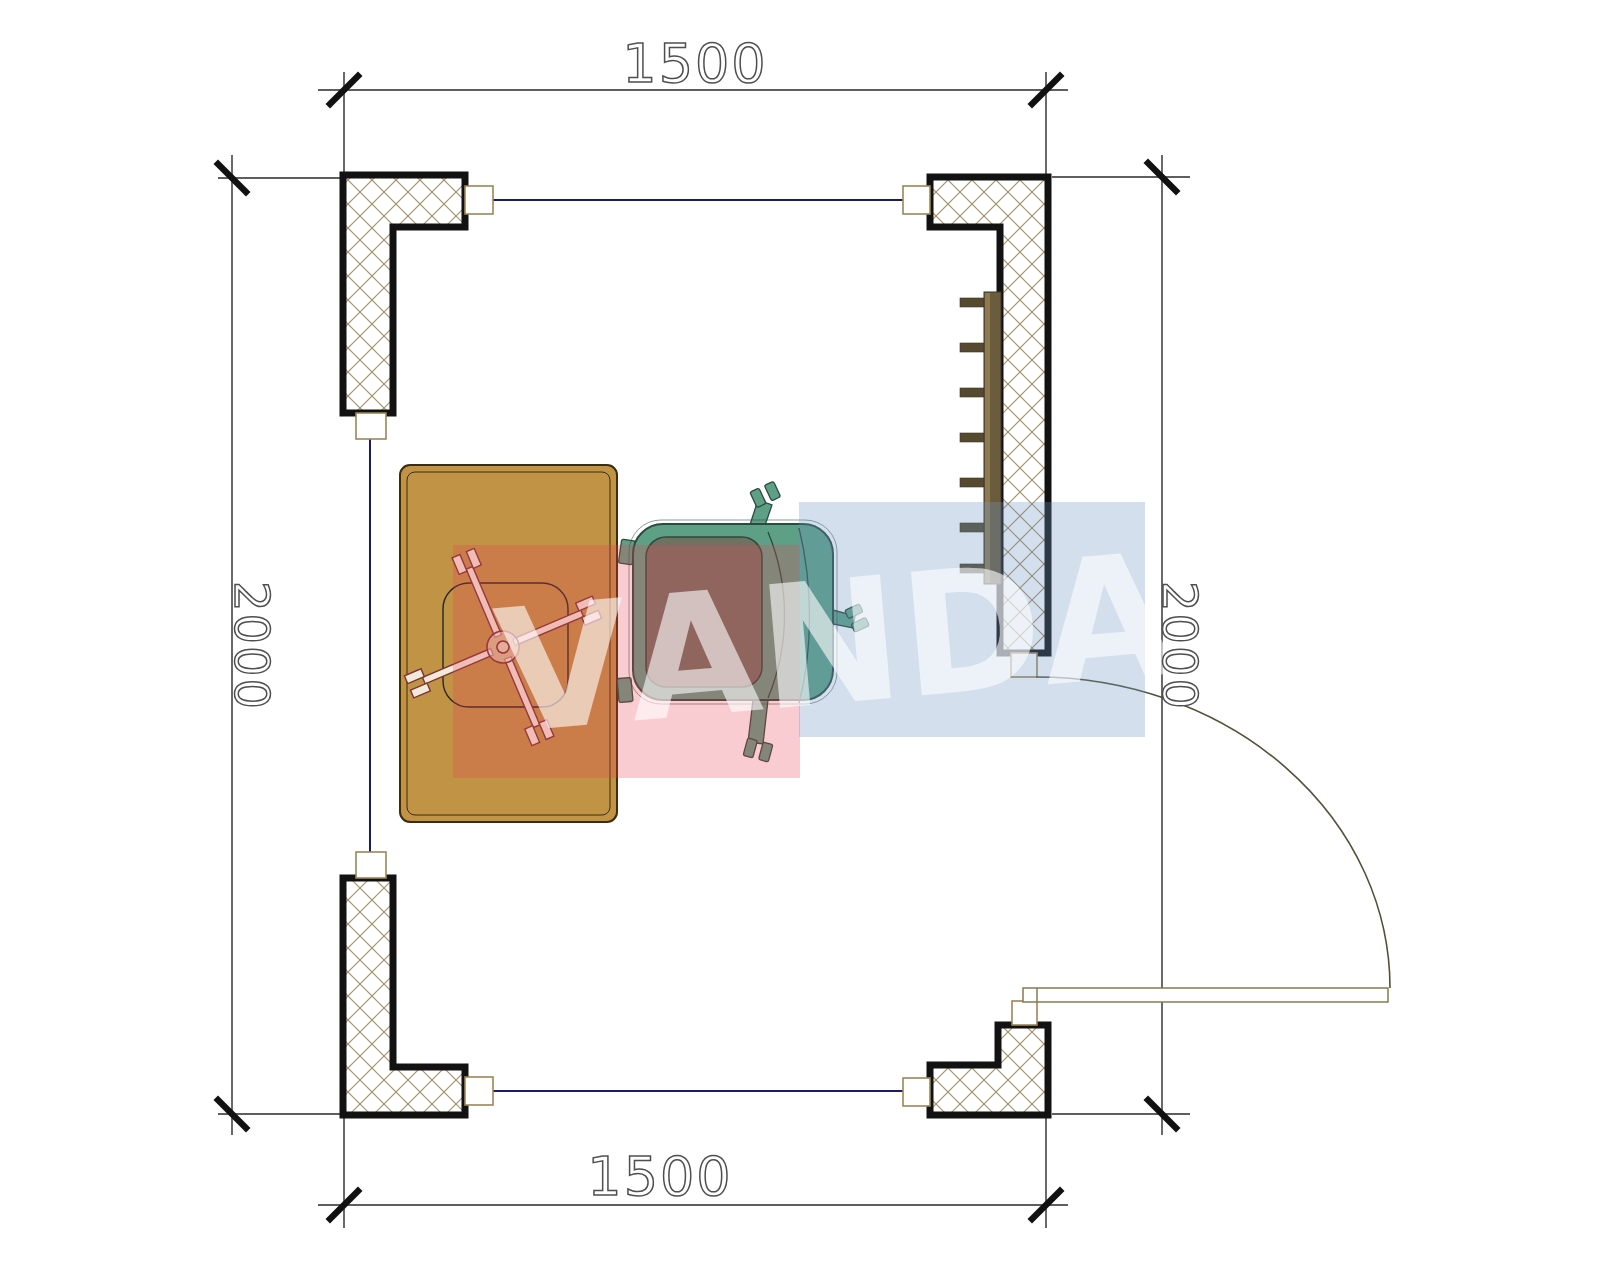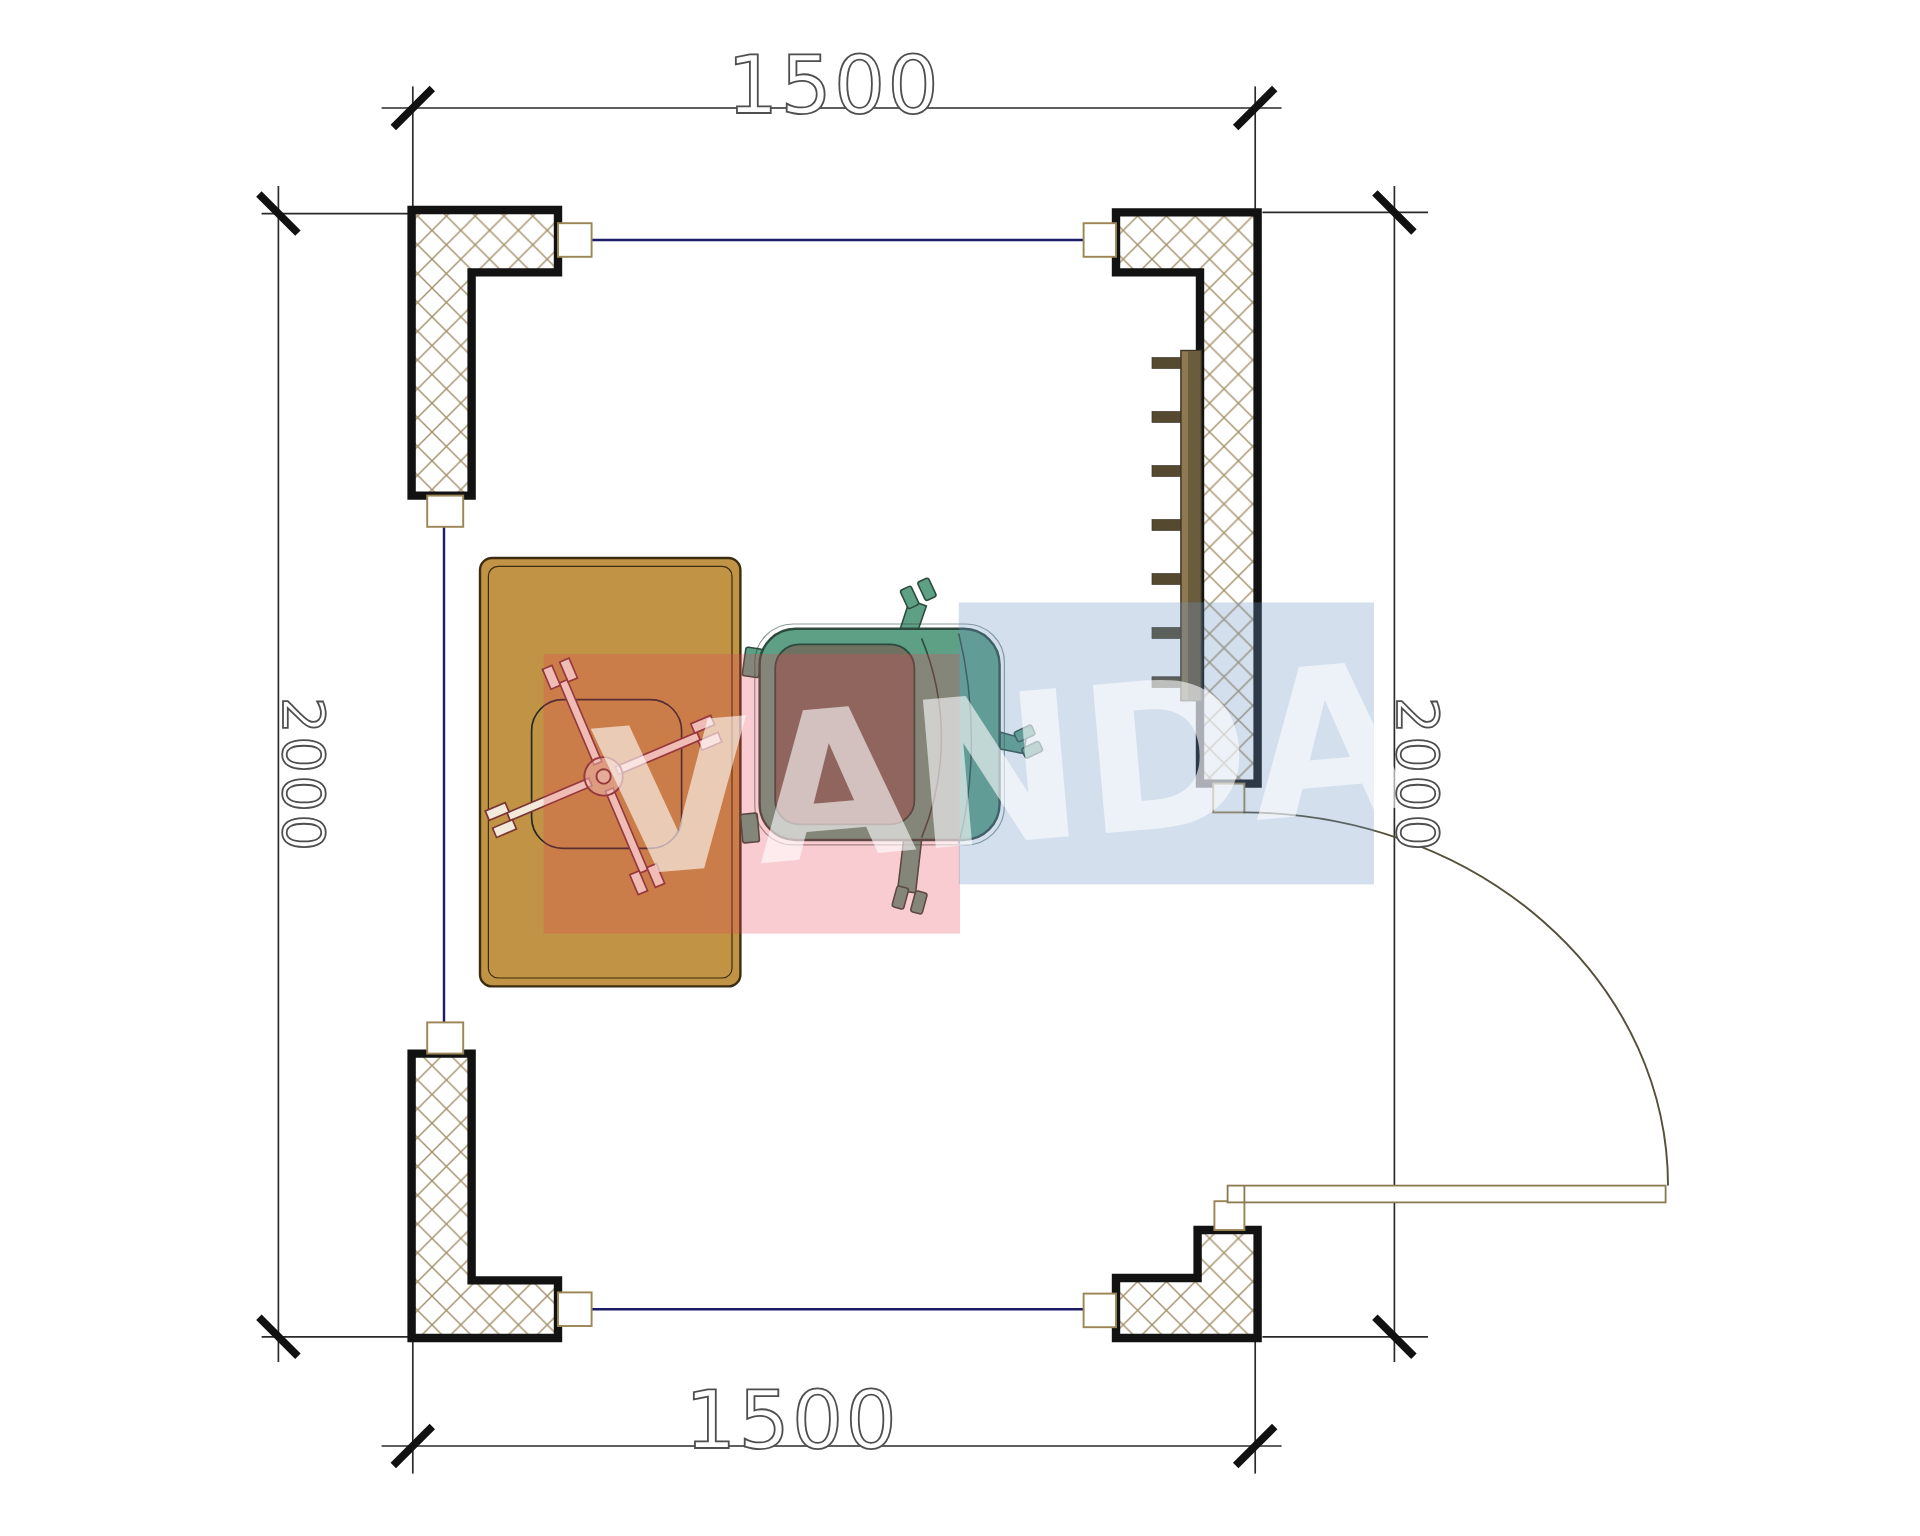--- a/index.html
+++ b/index.html
@@ -49,21 +49,21 @@
     position:absolute;left:496px;top:560px;width:622px;height:172px;
     display:flex;justify-content:space-between;align-items:center;
     font-size:170px;font-weight:700;line-height:172px;
     color:var(--wm-text);transform:rotate(-5deg);
     user-select:none;pointer-events:none;
   }
 
   
   .dim-label{
     position:absolute;text-align:center;
-    font-size:67px;font-weight:400;letter-spacing:2px;
+    font-size:54px;font-weight:400;letter-spacing:2px;
     color:#ffffff;-webkit-text-stroke:1.5px var(--dim-text-outline);
   }
   .dim-top{left:595px;top:32px;width:200px;height:58px;}
   .dim-bottom{left:560px;top:1145px;width:200px;height:58px;}
   .dim-vert{width:200px;height:52px;font-size:48px;}
   .dim-left{left:154px;top:620px;transform:rotate(90deg);}
   .dim-right{left:1082px;top:620px;transform:rotate(90deg);}
 </style>
 </head>
 <body>

